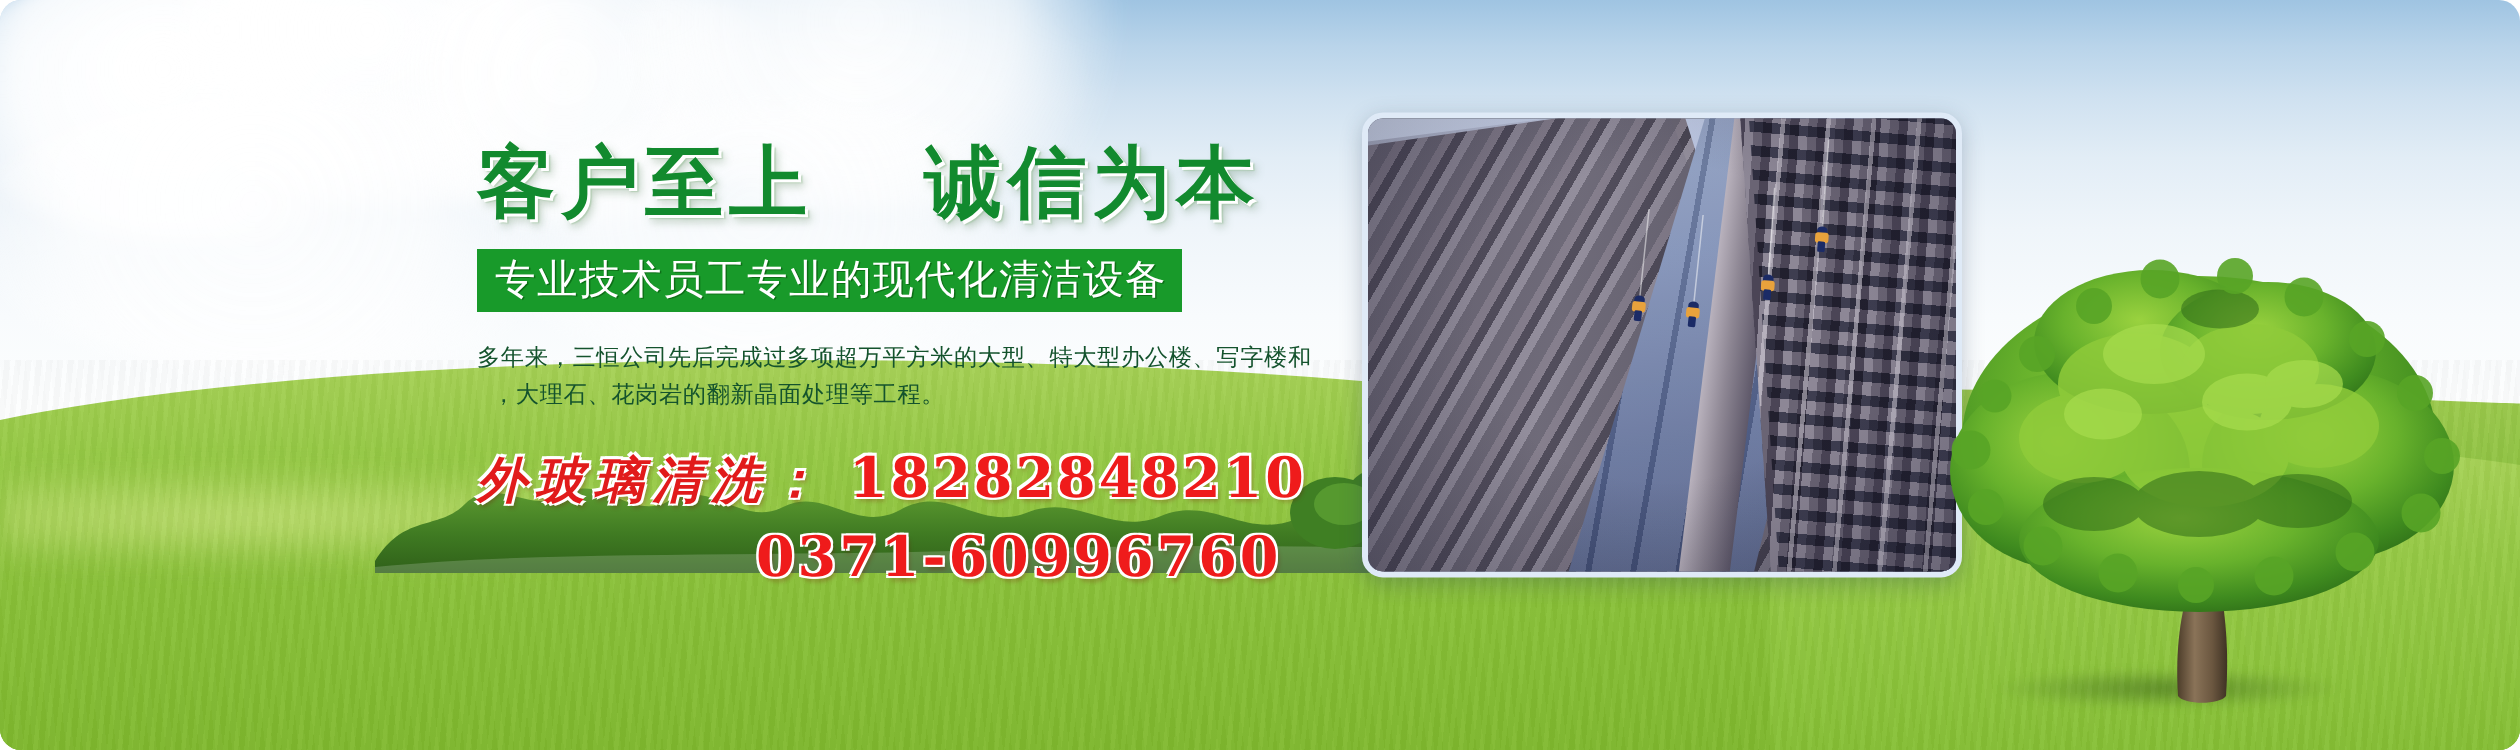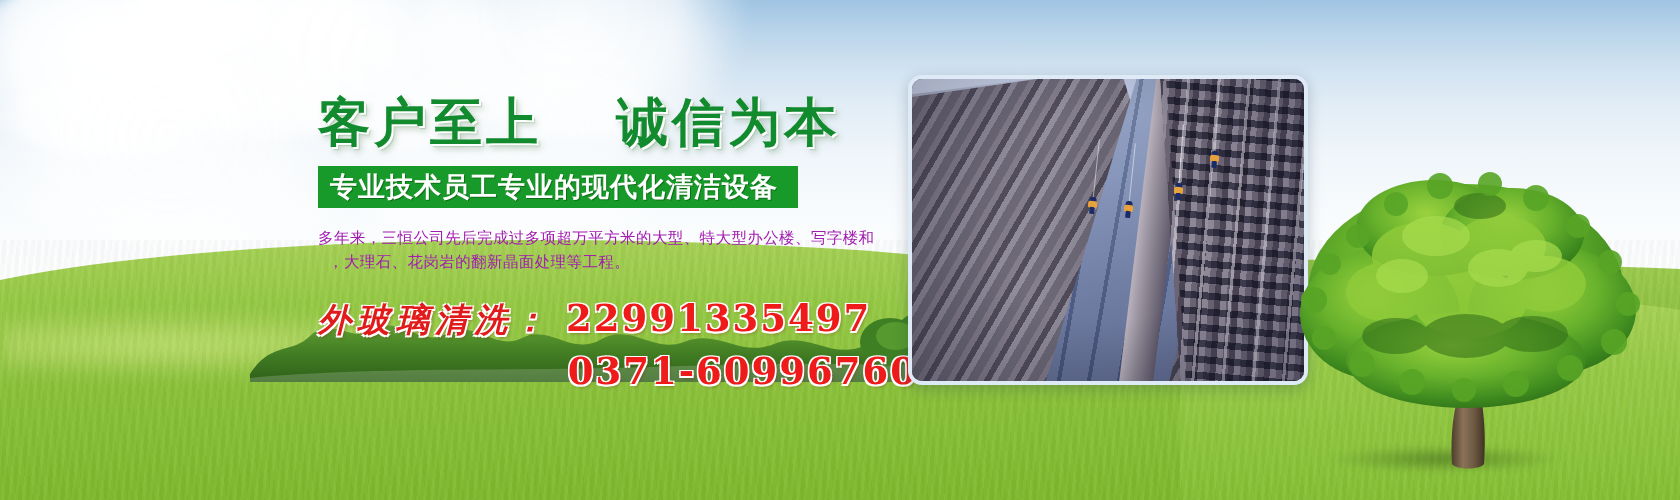--- a/index.html
+++ b/index.html
@@ -4,20 +4,21 @@
 <style>
   * { margin:0; padding:0; box-sizing:border-box; }
   html,body { width:1680px; height:500px; overflow:hidden; }
   body { font-family:"DejaVu Sans","Liberation Sans",sans-serif; background:#ffffff; }
 
   
   #banner {
     position:relative;
     width:1680px; height:500px;
     overflow:hidden;
+    border-radius:14px;
   }
 
   
   .sky {
     position:absolute; left:0; top:0; width:1680px; height:340px;
     background:
       radial-gradient(ellipse 260px 120px at 120px 40px, rgba(255,255,255,.95) 0%, rgba(255,255,255,0) 70%),
       radial-gradient(ellipse 300px 150px at 330px 30px, rgba(255,255,255,.9) 0%, rgba(255,255,255,0) 72%),
       radial-gradient(ellipse 240px 130px at 560px 55px, rgba(255,255,255,.85) 0%, rgba(255,255,255,0) 70%),
       linear-gradient(180deg,
@@ -111,42 +112,42 @@
       2px 2px 0 #ffffff,
       3px 3px 1px rgba(150,190,150,.55),
       4px 5px 6px rgba(90,130,90,.35);
   }
   .headline .gap { display:inline-block; width:30px; }
 
   .subbar {
     display:inline-block;
     margin-top:14px;
     background:#189a2a;
-    padding:6px 20px 7px 12px;
+    padding:6px 10px 7px 12px;
     color:#ffffff;
     font-family:"DejaVu Sans","Liberation Sans",sans-serif;
-    font-weight:700;
+    font-weight:400;
     font-size:27px;
     line-height:1.1;
     letter-spacing:1px;
     white-space:nowrap;
     text-shadow:1px 1px 0 rgba(0,60,0,.45);
   }
 
   .paragraph {
     margin-top:18px;
     width:570px;
-    color:#a21caf;
+    color:#14532d;
     font-size:15.5px;
     line-height:25px;
     letter-spacing:.4px;
     font-family:"DejaVu Sans","Liberation Sans",sans-serif;
   }
   .paragraph .pline { white-space:nowrap; display:block; }
-  .paragraph .pline.indent { text-indent:10px;font-family:Liberation Mono, monospace; }
+  .paragraph .pline.indent { text-indent:10px; }
 
   .hotline {
     margin-top:20px;
     white-space:nowrap;
   }
   .hotline-label {
     font-family:"DejaVu Serif","Liberation Serif",serif;
     font-weight:700; font-style:italic;
     font-size:33px;
     letter-spacing:6px;
@@ -180,21 +181,20 @@
     font-size:37px;
     letter-spacing:2px;
     color:#ef1b1b;
     white-space:nowrap;
     text-shadow:
       1.5px 1.5px 0 #ffffff,
       -1.5px -1.5px 0 #ffffff,
       1.5px -1.5px 0 #ffffff,
       -1.5px 1.5px 0 #ffffff,
       2px 3px 3px rgba(120,0,0,.28);
-    text-align: right;
   }
 
   
   .photo-card {
     position:absolute;
     left:908px; top:75px;
     width:400px; height:310px;
     border:4px solid #dfeaf7;
     border-radius:14px;
     overflow:hidden;
@@ -358,21 +358,21 @@
     </div>
 
     <div class="subbar">专业技术员工专业的现代化清洁设备</div>
 
     <div class="paragraph">
       <span class="pline">多年来，三恒公司先后完成过多项超万平方米的大型、特大型办公楼、写字楼和</span>
       <span class="pline indent">，大理石、花岗岩的翻新晶面处理等工程。</span>
     </div>
 
     <div class="hotline">
-      <span class="hotline-label">外玻璃清洗：</span><span class="hotline-number">22991335497</span>
+      <span class="hotline-label">外玻璃清洗：</span><span class="hotline-number">18282848210</span>
     </div>
     <div class="hotline-alt">0371-60996760</div>
   </div>
 
   <div class="photo-card">
     <div class="photo-inner">
       <div class="ph-sky"></div>
       <div class="ph-left-wing"></div>
       <div class="ph-left-shade"></div>
       <div class="ph-glass"></div>

